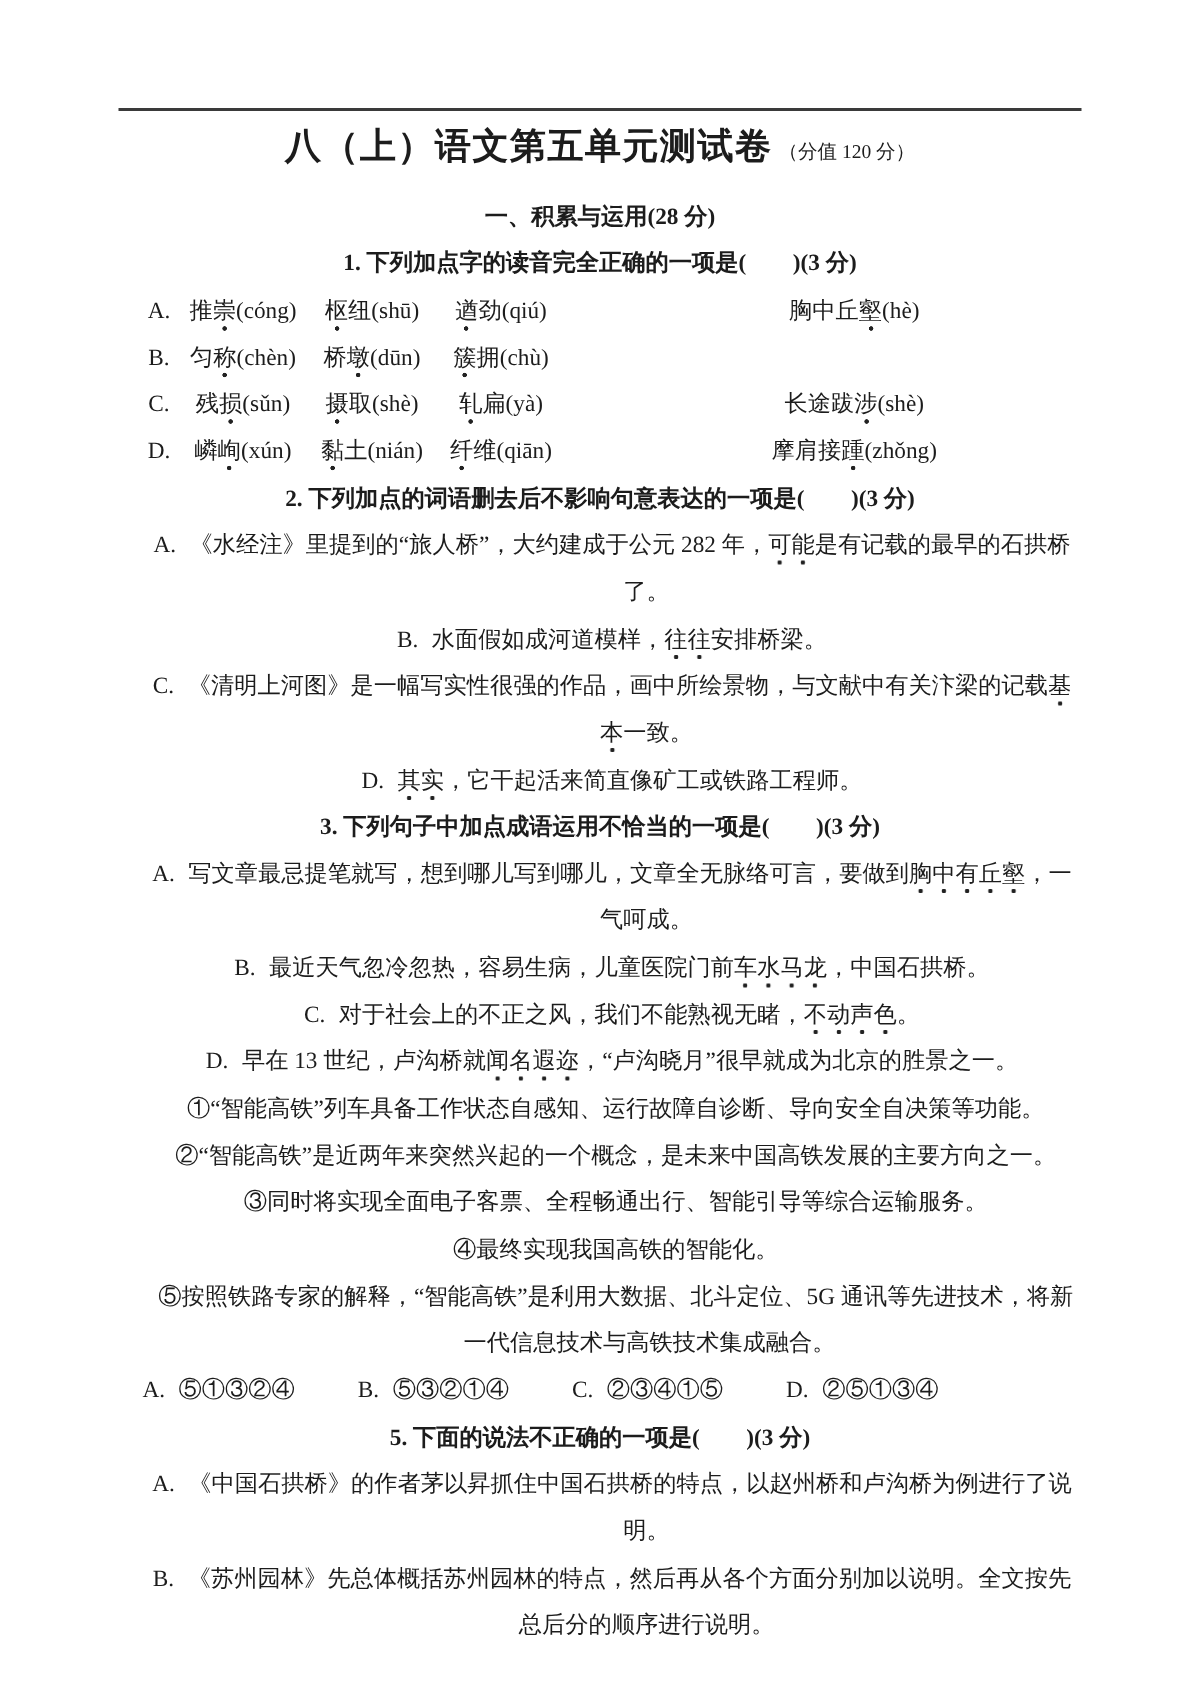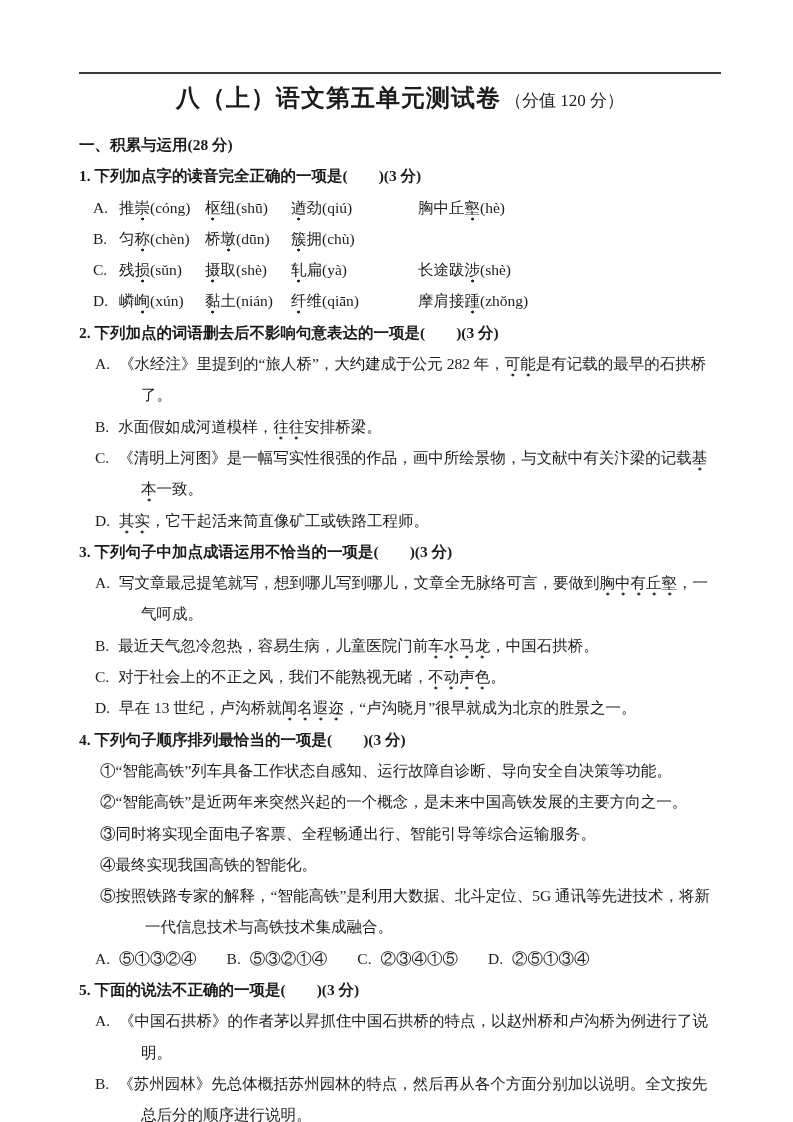--- a/index.html
+++ b/index.html
@@ -6,36 +6,36 @@
   body{
     width:793px;height:1122px;overflow:hidden;
     background:#ffffff;color:#1c1c1c;
     font-family:"Liberation Serif","DejaVu Serif",serif;
     font-size:15.5px;
   }
   .page{box-sizing:border-box;width:793px;height:1122px;padding:72px 72px 0 79px;}
   .rule{border:none;border-top:2px solid #3a3a3a;margin:0;}
   .titlebar{text-align:center;margin-top:8px;line-height:32px;white-space:nowrap;}
   .title-main{font-size:24px;font-weight:bold;letter-spacing:1px;}
-  .title-note{font-size:17px;margin-left:4px;}
-  .ln{line-height:31.3px;margin:0;}
+  .title-note{font-size:13px;margin-left:4px;}
+  .ln{line-height:31.3px;margin:0;text-align:center;}
   .section{font-weight:bold;margin-top:12px;}
   .stem{font-weight:bold;}
   
   .q1row{display:flex;margin-left:14px;}
   .q1label{width:26px;flex:0 0 26px;}
   .q1cell{width:86px;flex:0 0 86px;white-space:nowrap;}
   .q1cell.last{width:auto;flex:1 1 auto;margin-left:41px;}
   
   .opt{padding-left:62px;text-indent:-46px;}
   .optlabel{margin-right:9px;}
   
   .sent{padding-left:66px;text-indent:-45px;}
   
-  .answers{display:flex;margin-left:16px;gap:30px;}
+  .answers{display:flex;margin-left:16px;gap:42px;}
   .ansitem{white-space:nowrap;}
   .anslabel{margin-right:9px;}
   
   .em-dots{
     background-image:radial-gradient(circle,#222 1.3px,rgba(0,0,0,0) 1.7px);
     background-size:1em 4px;
     background-repeat:repeat-x;
     background-position:0 100%;
     padding-bottom:5px;
   }
@@ -94,21 +94,20 @@
 
   <section>
     <p class="ln stem">3. 下列句子中加点成语运用不恰当的一项是(　　)(3 分)</p>
     <p class="ln opt"><span class="optlabel">A.</span><span><span>写文章最忌提笔就写，想到哪儿写到哪儿，文章全无脉络可言，要做到</span><span class="em-dots">胸中有丘壑</span><span>，一气呵成。</span></span></p>
     <p class="ln opt"><span class="optlabel">B.</span><span><span>最近天气忽冷忽热，容易生病，儿童医院门前</span><span class="em-dots">车水马龙</span><span>，中国石拱桥。</span></span></p>
     <p class="ln opt"><span class="optlabel">C.</span><span><span>对于社会上的不正之风，我们不能熟视无睹，</span><span class="em-dots">不动声色</span><span>。</span></span></p>
     <p class="ln opt"><span class="optlabel">D.</span><span><span>早在 13 世纪，卢沟桥就</span><span class="em-dots">闻名遐迩</span><span>，“卢沟晓月”很早就成为北京的胜景之一。</span></span></p>
   </section>
 
   <section>
-    <p class="ln stem">4. 下列句子顺序排列最恰当的一项是(　　)(3 分)</p>
     <p class="ln sent">①“智能高铁”列车具备工作状态自感知、运行故障自诊断、导向安全自决策等功能。</p>
     <p class="ln sent">②“智能高铁”是近两年来突然兴起的一个概念，是未来中国高铁发展的主要方向之一。</p>
     <p class="ln sent">③同时将实现全面电子客票、全程畅通出行、智能引导等综合运输服务。</p>
     <p class="ln sent">④最终实现我国高铁的智能化。</p>
     <p class="ln sent">⑤按照铁路专家的解释，“智能高铁”是利用大数据、北斗定位、5G 通讯等先进技术，将新一代信息技术与高铁技术集成融合。</p>
     <div class="ln answers">
       <span class="ansitem"><span class="anslabel">A.</span><span>⑤①③②④</span></span>
       <span class="ansitem"><span class="anslabel">B.</span><span>⑤③②①④</span></span>
       <span class="ansitem"><span class="anslabel">C.</span><span>②③④①⑤</span></span>
       <span class="ansitem"><span class="anslabel">D.</span><span>②⑤①③④</span></span>

